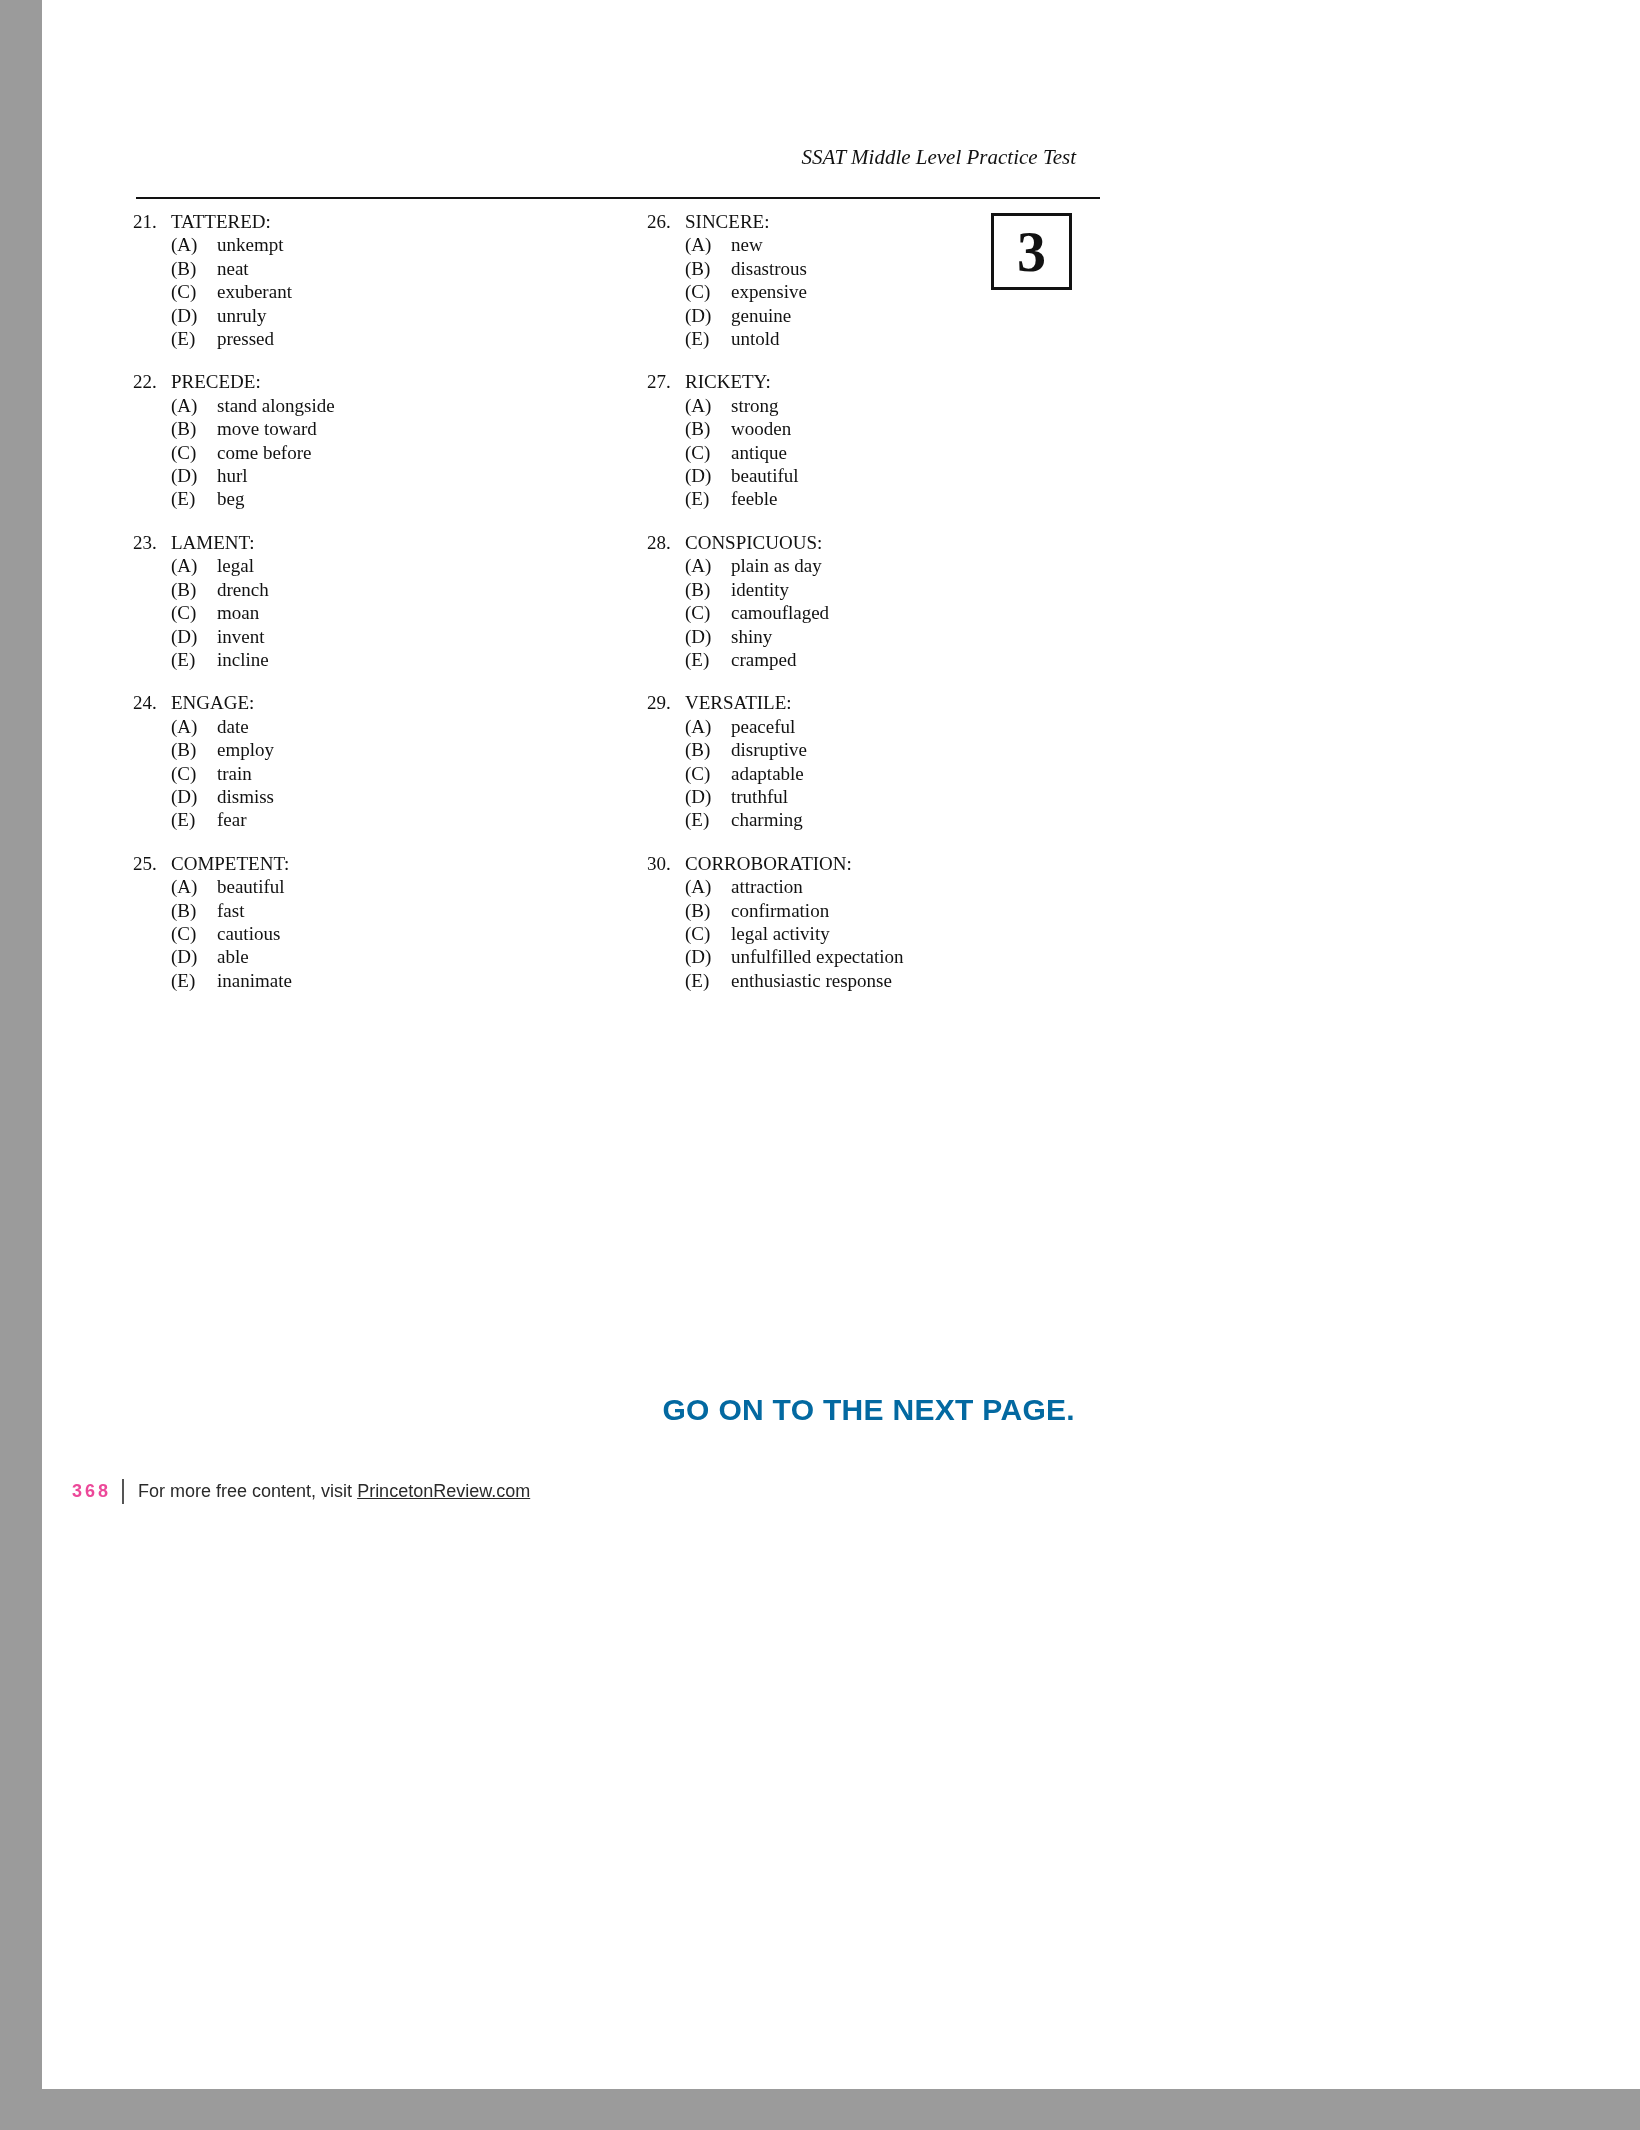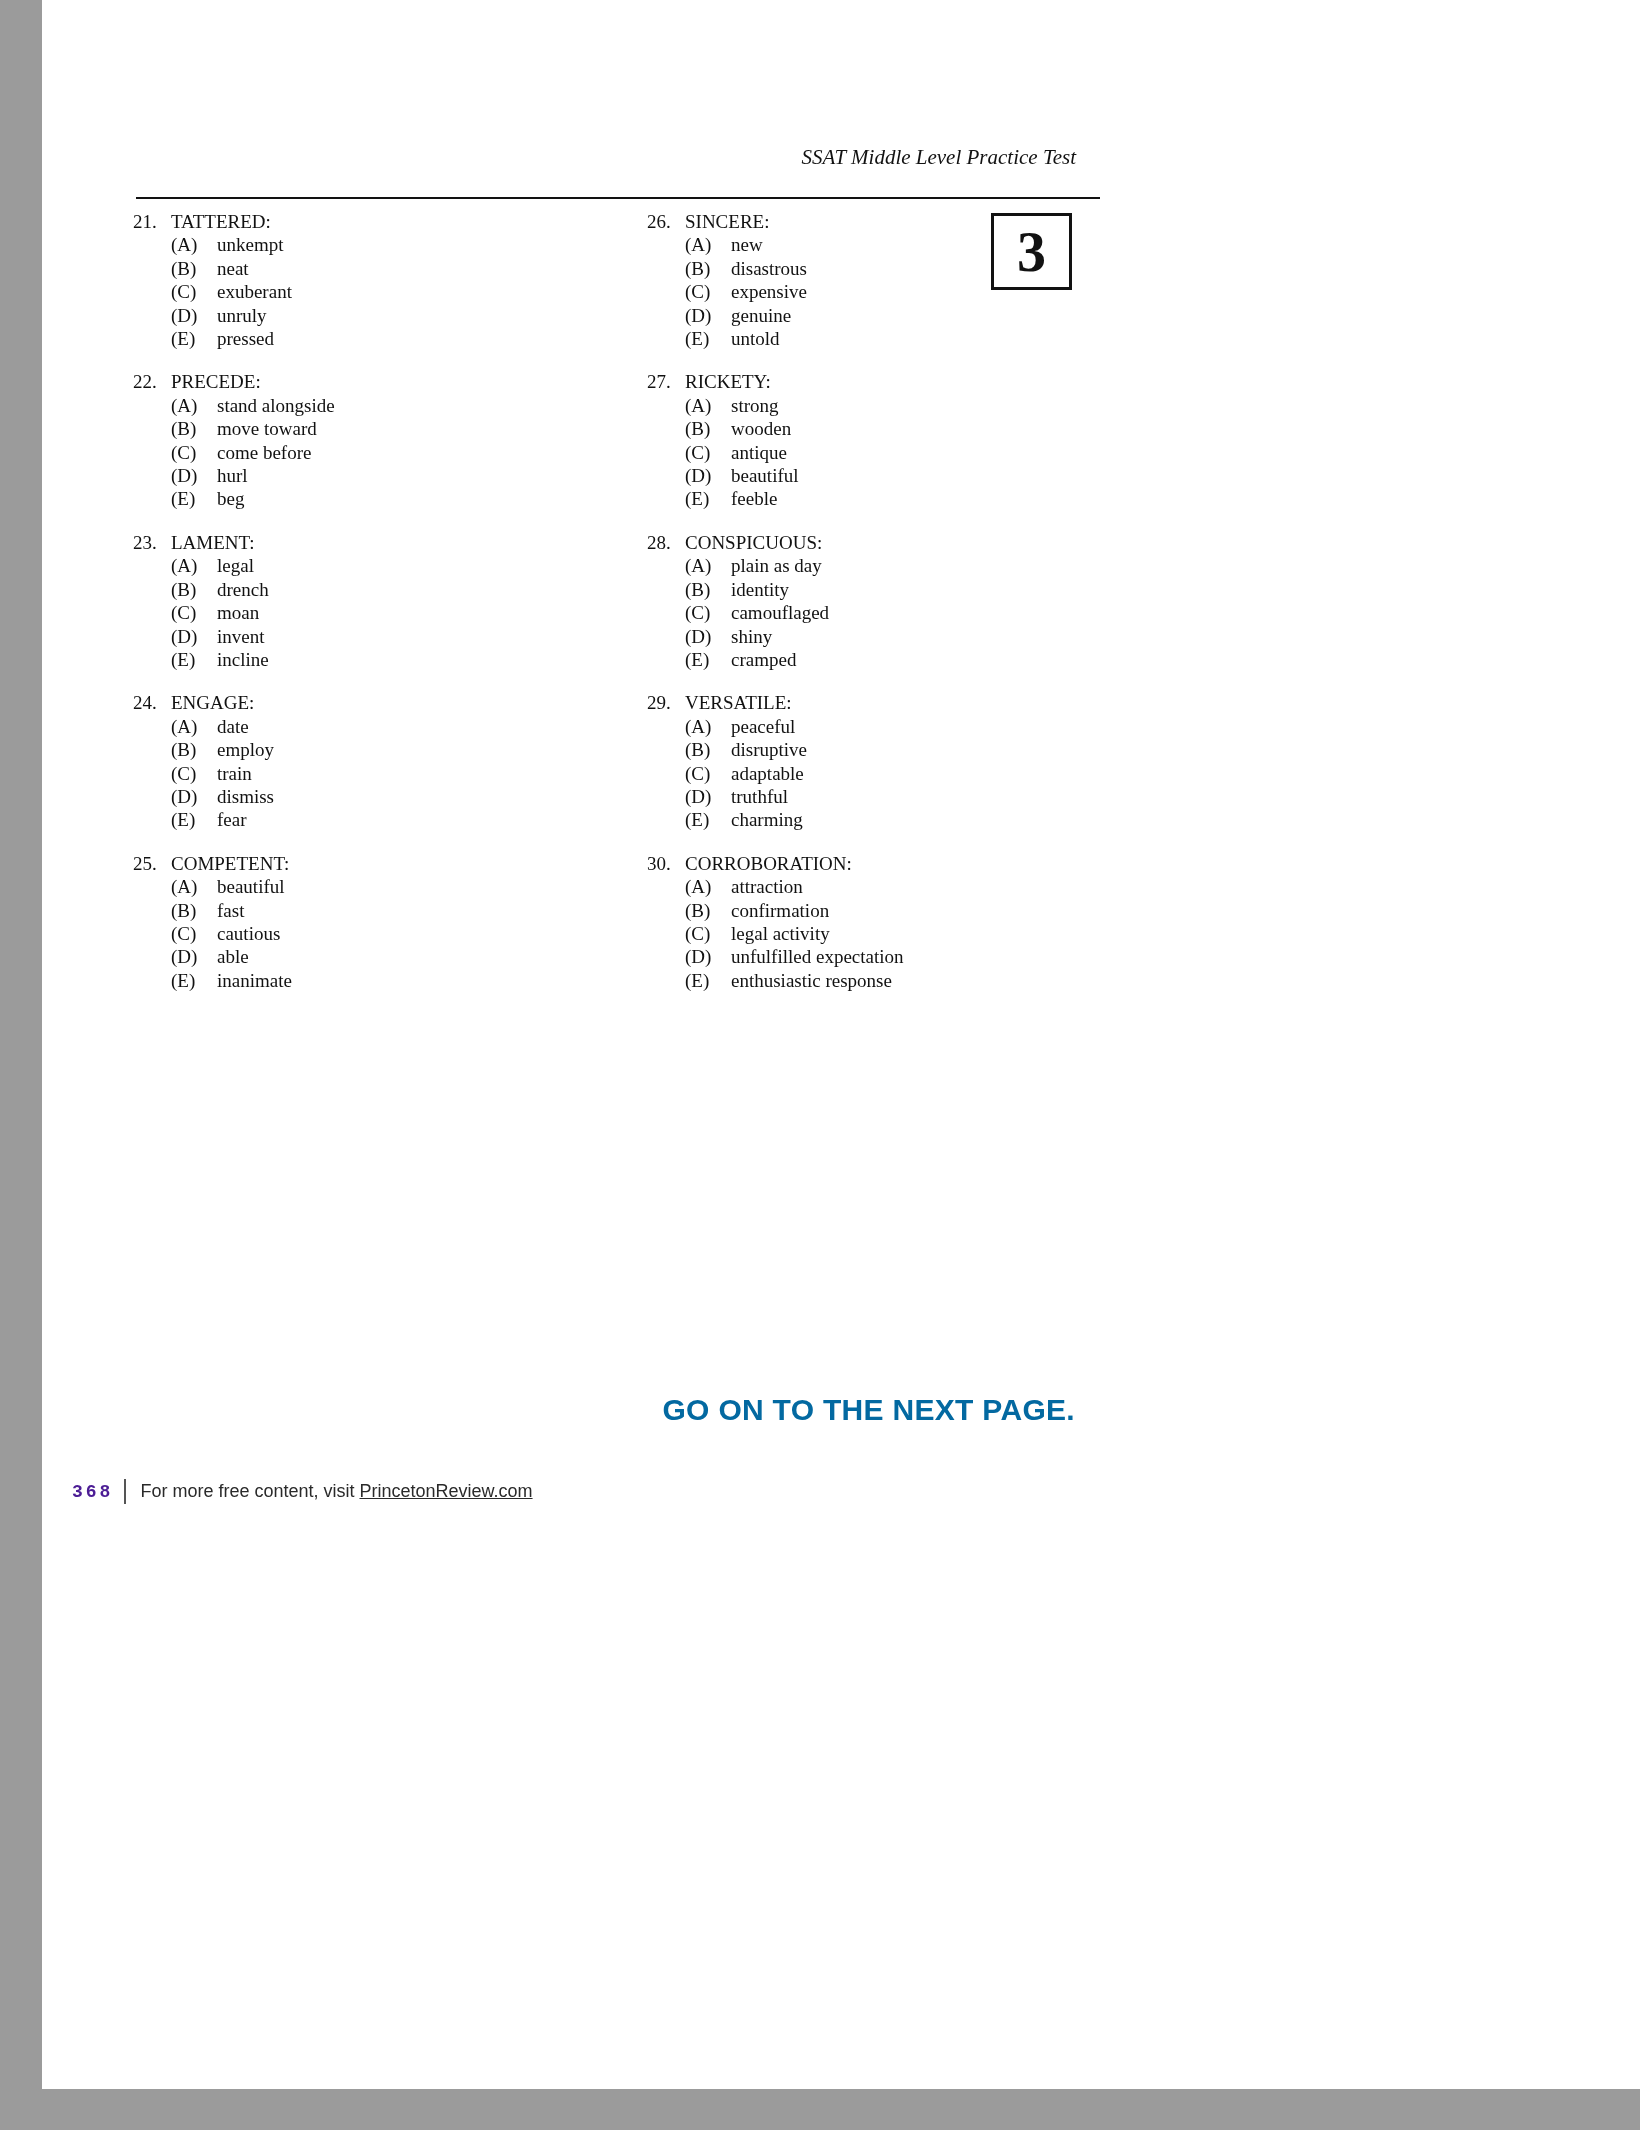--- a/index.html
+++ b/index.html
@@ -77,22 +77,21 @@
   .footer {
     position: absolute; left: 72px; top: 1479px;
     display: flex; align-items: center;
     font-family: "Liberation Sans", sans-serif;
     font-size: 18px;
     color: #2a2a2a;
   }
   .page-num {
     font-weight: bold;
     letter-spacing: 3px;
-    color: #4c1d95;
-    font-family: Liberation Mono, monospace;
+    color: #ec4899;
   }
   .footer-divider {
     width: 2px; height: 25px;
     background: #555;
     margin: 0 14px 0 11px;
   }
   .footer-link { text-decoration: underline; }
 </style>
 </head>
 <body>

